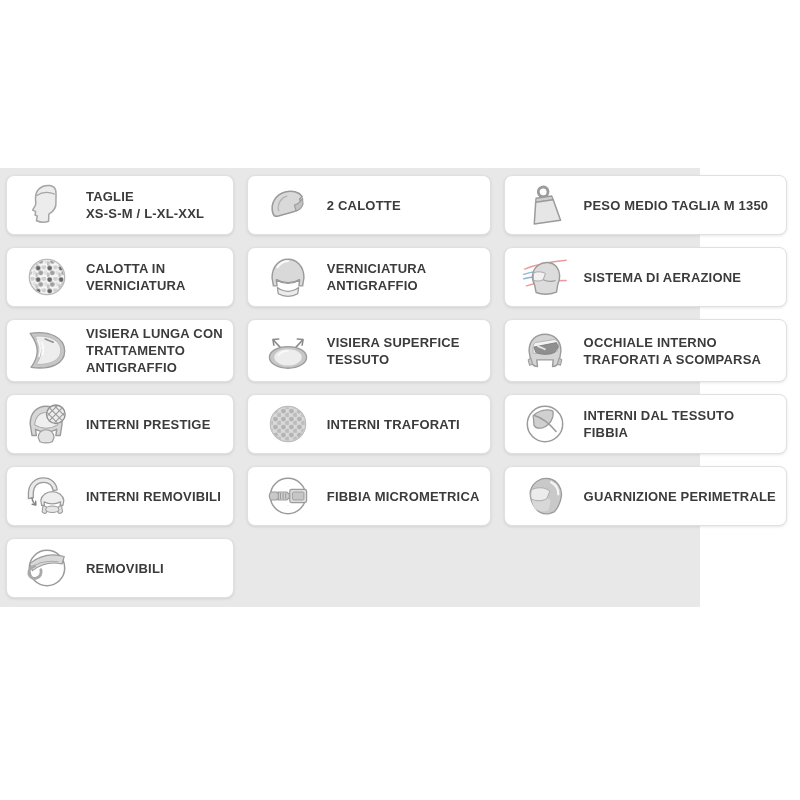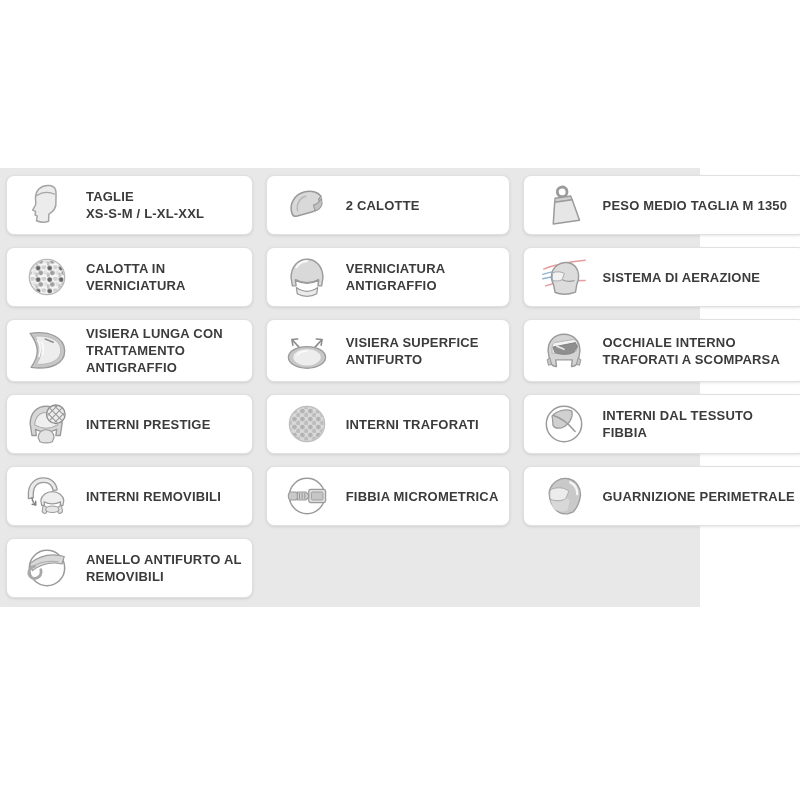--- a/index.html
+++ b/index.html
@@ -171,21 +171,21 @@
           <svg width="46" height="46" viewBox="0 0 52 52">
 <path d="M20 25L9 13M32 25l11-12" stroke="#8a8a8a" stroke-width="1.8" fill="none"></path>
 <path d="M9 13l6.5-.5M9 13l1 6.5M43 13l-6.5-.5M43 13l-1 6.5" stroke="#8a8a8a" stroke-width="1.8" fill="none" stroke-linecap="round"></path>
 <path d="M5 33c0-7 9.5-12 21-12s21 5 21 12-9.5 12.5-21 12.5S5 40 5 33z" fill="#c7c7c7" stroke="#9b9b9b" stroke-width="1.5"></path>
 <path d="M10.5 33c0-5 7-9 15.5-9s15.5 4 15.5 9-7 9.5-15.5 9.5-15.5-4.5-15.5-9.5z" fill="#ededed"></path>
 <path d="M15 31c2-3 6-5 11-5" stroke="#fbfbfb" stroke-width="1.8" fill="none" stroke-linecap="round"></path>
           </svg>
         </span>
     <div class="label">
           <div class="line">VISIERA SUPERFICE</div>
-          <div class="line">ANTIFURTO</div>
+          <div class="line">TESSUTO</div>
         </div>
   </div>
 
   <div class="card">
     <span class="icon">
           <svg width="46" height="46" viewBox="0 0 52 52">
 <path d="M8 26C8 14 16 7 26 7s18 7 18 19l-2 12c-1.5 3.5-4.5 5.5-7.5 5.5l.8-7.5H16.7l.8 7.5c-3 0-6-2-7.5-5.5z" fill="#d4d4d4" stroke="#9b9b9b" stroke-width="1.6" stroke-linejoin="round"></path>
 <path d="M12.5 23c0-3 1-5.5 2.5-6.5l22-3.5c2.5 1 4.5 3 4.5 6l-1.5 7-7.5 3.5-20-1z" fill="#f3f3f3" stroke="#aeaeae" stroke-width="1"></path>
 <path d="M13.5 21.5l25.5-5 2 5-4 6c-7 3-15 3-21.5 0z" fill="#8f8f8f" stroke="#7d7d7d" stroke-width="1" stroke-linejoin="round"></path>
 <path d="M18 20.5l8 3.5" stroke="#e6e6e6" stroke-width="2" stroke-linecap="round"></path>
@@ -302,18 +302,17 @@
   <div class="card">
     <span class="icon">
           <svg width="46" height="46" viewBox="0 0 52 52">
 <circle cx="26" cy="26" r="20" fill="#ffffff" stroke="#9b9b9b" stroke-width="1.7"></circle>
 <path d="M6.5 21C17 12.5 31 9 45.5 13l-2.5 8.5c-12.5-3-24.5.5-33.5 7.5z" fill="#d8d8d8" stroke="#9b9b9b" stroke-width="1.3" stroke-linejoin="round"></path>
 <path d="M8 25.5c8.5-6 19.5-8.5 31-6.5" fill="none" stroke="#adadad" stroke-width="1.2"></path>
 <path d="M19 28c1.5 4-1 8.5-5 9.5-3.5 1-7.5-1-8.5-4.5-1-4 2-8 6.5-9" fill="none" stroke="#a9a9a9" stroke-width="3.2" stroke-linecap="round"></path>
           </svg>
         </span>
     <div class="label">
-          <div class="line">ANELLO ANTIFURTO AL</div>
           <div class="line">REMOVIBILI</div>
         </div>
   </div>
 </div>
 </div>
 
 </body></html>

